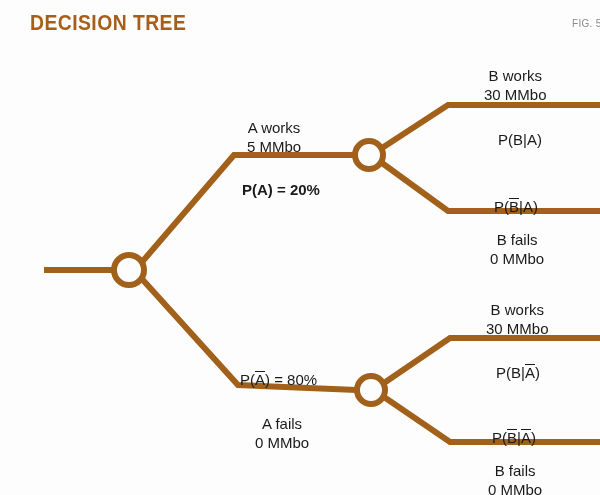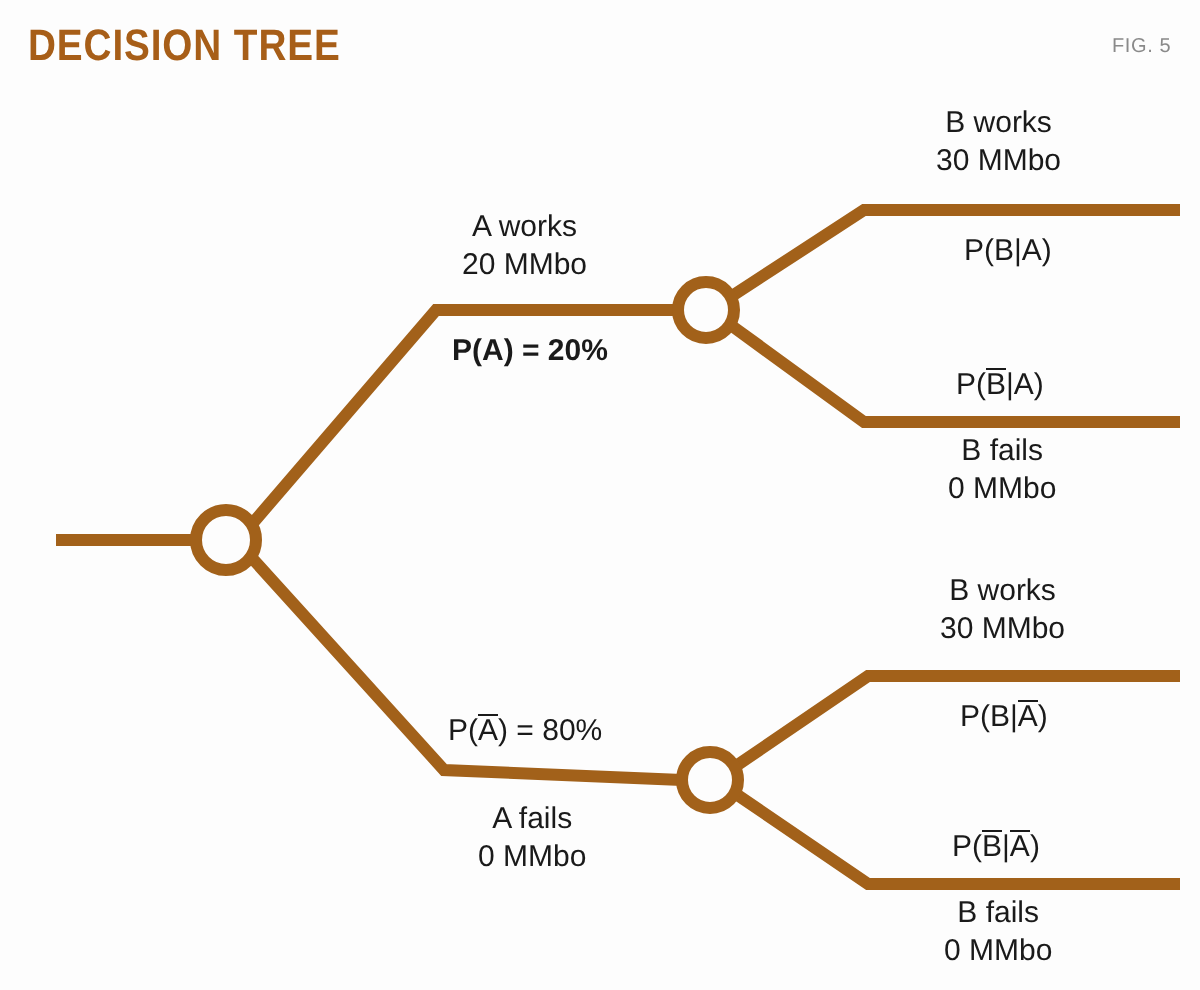--- a/index.html
+++ b/index.html
@@ -11,21 +11,21 @@
     width: 600px;
     height: 495px;
     background: #fdfdfd;
     font-family: "Liberation Sans", sans-serif;
     position: relative;
     overflow: hidden;
   }
 
   #figure-root {
     position: absolute;
-    left: 0;
+    left: 16px;
     top: 0;
     width: 572px;
     height: 495px;
   }
 
   
   .header {
     position: absolute;
     left: 0;
     top: 0;
@@ -65,20 +65,21 @@
   }
 
   
   .lbl {
     position: absolute;
     font-size: 15px;
     color: #1a1a1a;
     line-height: 19px;
     white-space: nowrap;
     text-align: center;
+    margin-top: 14px;
   }
   .lbl .ln { display: block; }
 
   .ovb {
     position: relative;
     display: inline-block;
     padding-top: 0px;
   }
   .ovb::before {
     content: "";
@@ -112,21 +113,21 @@
     </g>
     <g stroke="#a2611a" stroke-width="6" fill="#fdfdfd">
       <circle cx="113" cy="270" r="15"></circle>
       <circle cx="353" cy="155" r="14"></circle>
       <circle cx="355" cy="390" r="14"></circle>
     </g>
   </svg>
 
   <div class="lbl" style="left:231px; top:104px;">
     <span class="ln">A works</span>
-    <span class="ln">20 MMbo</span>
+    <span class="ln">5 MMbo</span>
   </div>
 
   <div class="lbl" style="left:226px; top:166px;font-weight:bold;">
     <span class="ln">P(A) = 20%</span>
   </div>
 
   <div class="lbl" style="left:468px; top:52px;">
     <span class="ln">B works</span>
     <span class="ln">30 MMbo</span>
   </div>

